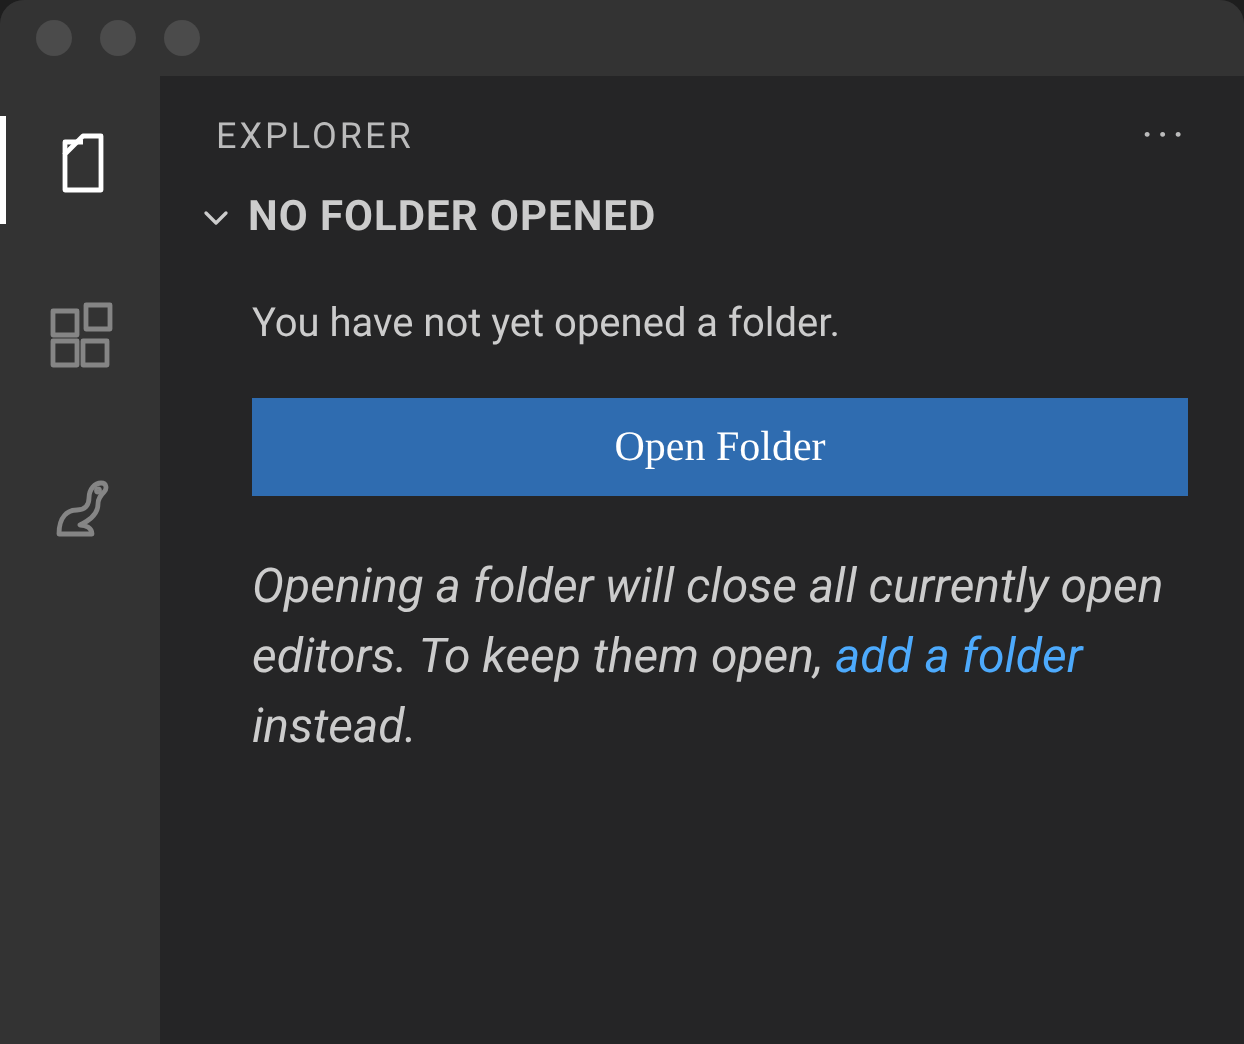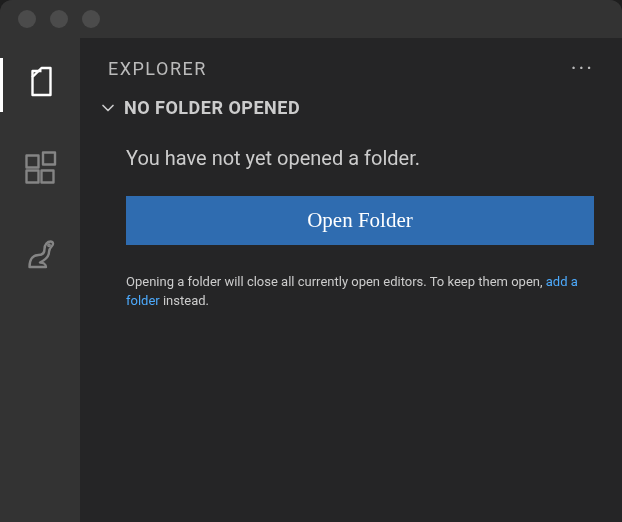--- a/index.html
+++ b/index.html
@@ -111,21 +111,21 @@
       cursor: pointer;
     }
     .chevron {
       display: inline-flex;
     }
     .chevron svg {
       width: 20px;
       height: 20px;
     }
     .section-title {
-      font-size: 18px;
+      font-size: 21px;
       font-weight: 700;
       color: #cccccc;
       letter-spacing: 0.5px;
     }
     .content {
       padding: 14px 28px 0 46px;
     }
     .msg {
       font-size: 20px;
       color: #cccccc;
@@ -138,24 +138,25 @@
       background: #2f6cb0;
       color: #ffffff;
       border: none;
       font-size: 21px;
       padding: 12px 0;
       cursor: pointer;
       font-family: Liberation Serif, serif;
       margin-bottom: 28px;
     }
     .desc {
-      font-size: 13px;
+      font-size: 24px;
       color: #cccccc;
       line-height: 1.45;
       margin-bottom: 26px;
+      font-style: italic;
     }
     .link {
       color: #4daafc;
       cursor: pointer;
     }
   </style>
 </head>
 <body>
 
 <div class="window">

